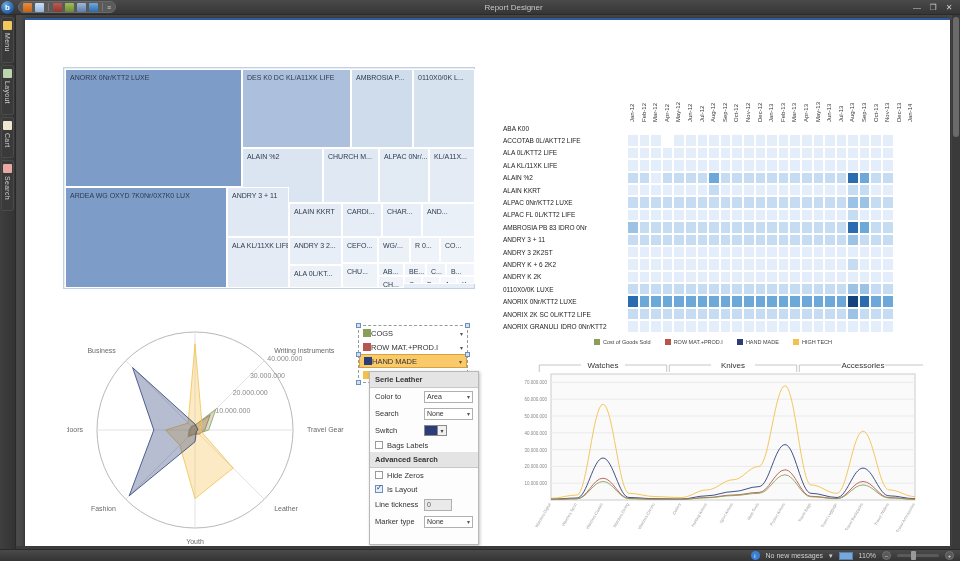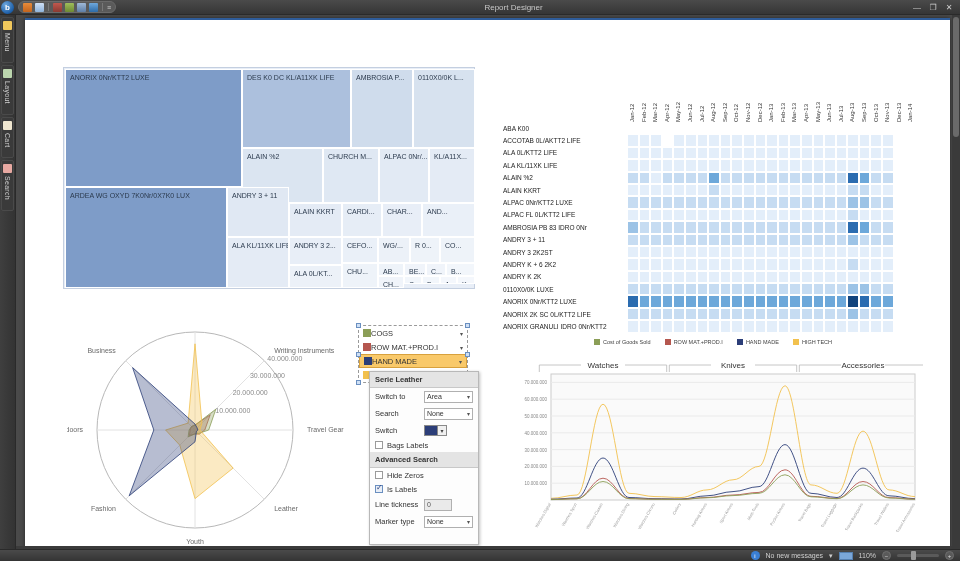--- a/index.html
+++ b/index.html
@@ -803,21 +803,21 @@
           <div class="lgrow">
             <span class="lgsw" style="background: rgb(242, 193, 78);"></span>
             <span>HIGH TECH</span>
             <span class="lgcar"></span>
           </div>
         </div>
 
       <div class="sopt">
         <div class="sopt-hdr">Serie Leather</div>
         <div class="sopt-row">
-          <span class="lbl">Switch to</span>
+          <span class="lbl">Color to</span>
           <span class="ddl">
             <span>Area</span>
             <span class="car">▾</span>
           </span>
         </div>
         <div class="sopt-row">
           <span class="lbl">Search</span>
           <span class="ddl">
             <span>None</span>
             <span class="car">▾</span>
@@ -834,21 +834,21 @@
           <span class="chk"></span>
           <span>Bags Labels</span>
         </div>
         <div class="sopt-hdr">Advanced Search</div>
         <div class="chkrow">
           <span class="chk"></span>
           <span>Hide Zeros</span>
         </div>
         <div class="chkrow">
           <span class="chk on"></span>
-          <span>Is Labels</span>
+          <span>Is Layout</span>
         </div>
         <div class="sopt-row">
           <span class="lbl">Line tickness</span>
           <span class="txtin">0</span>
         </div>
         <div class="sopt-row">
           <span class="lbl">Marker type</span>
           <span class="ddl">
             <span>None</span>
             <span class="car">▾</span>

